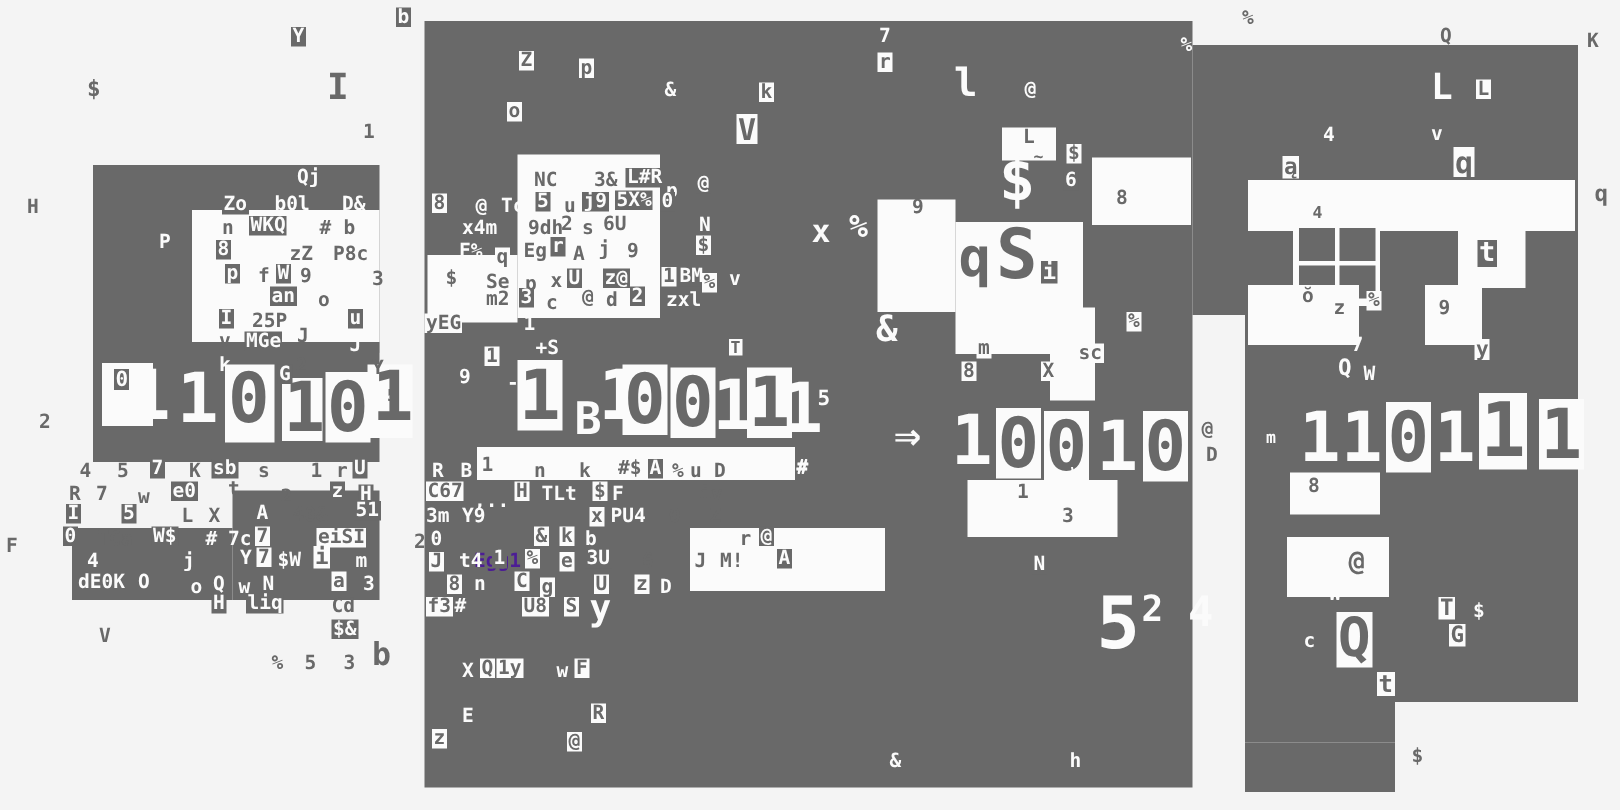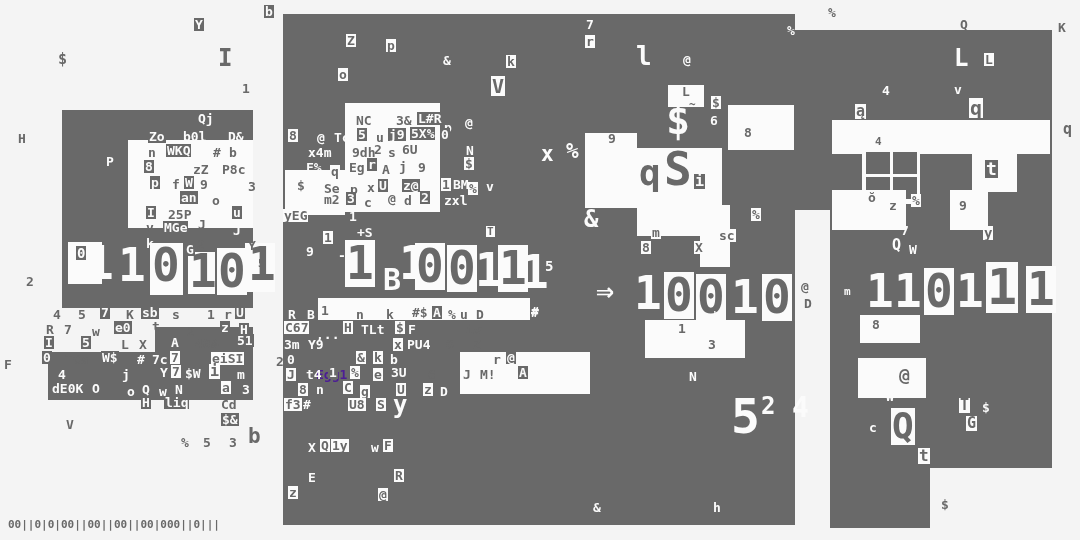--- a/index.html
+++ b/index.html
@@ -354,14 +354,13 @@
     <span class="g" style="left: 872px; top: 318px; color: rgb(105, 105, 105);">8</span>
     <span class="g boxed" style="left: 898px; top: 366px; font-size: 18px; color: rgb(105, 105, 105); background: rgb(251, 251, 251);">@</span>
     <span class="g" style="left: 886px; top: 390px; color: rgb(251, 251, 251);">W</span>
     <span class="g" style="left: 869px; top: 421px; color: rgb(251, 251, 251);">c</span>
     <span class="g boxed" style="left: 891px; top: 408px; font-size: 36px; color: rgb(105, 105, 105); background: rgb(251, 251, 251);">Q</span>
     <span class="g boxed" style="left: 918px; top: 448px; font-size: 16px; color: rgb(105, 105, 105); background: rgb(251, 251, 251);">t</span>
     <span class="g boxed" style="left: 959px; top: 398px; font-size: 15px; color: rgb(105, 105, 105); background: rgb(251, 251, 251);">T</span>
     <span class="g boxed" style="left: 966px; top: 416px; font-size: 15px; color: rgb(105, 105, 105); background: rgb(251, 251, 251);">G</span>
     <span class="g" style="left: 982px; top: 401px; color: rgb(251, 251, 251);">$</span>
     <span class="g" style="left: 941px; top: 498px; color: rgb(105, 105, 105);">$</span>
-    <div id="status" style="color: rgb(105, 105, 105);">00||0|0|00||00||00||00|000||0|||</div>
 </div>
 
 </body></html>

